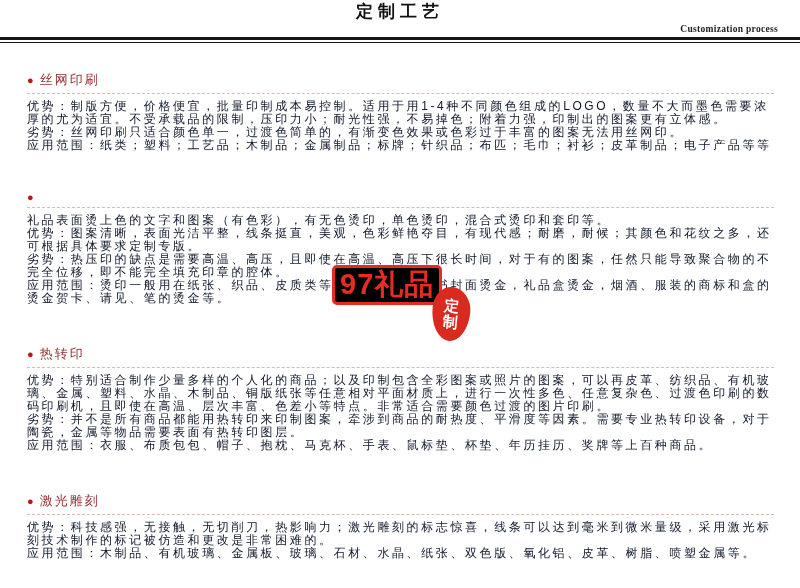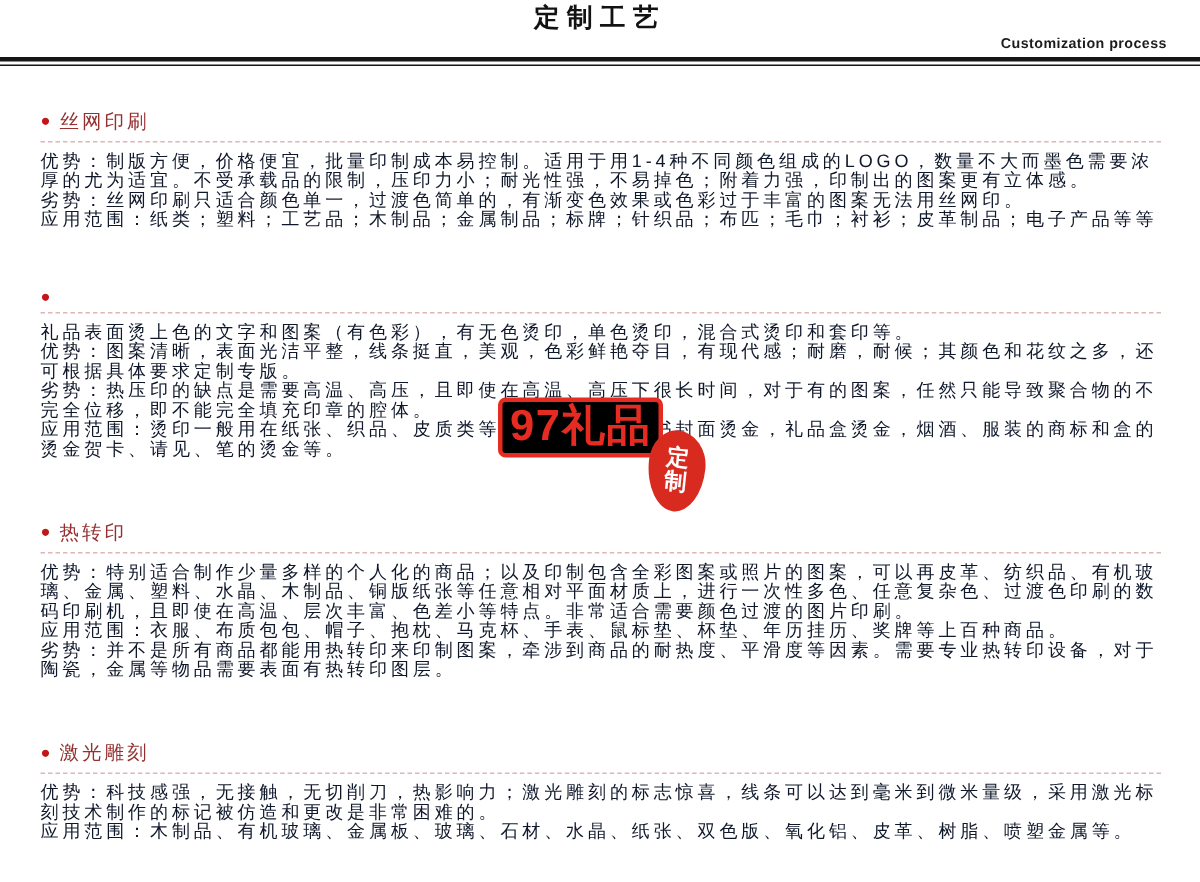--- a/index.html
+++ b/index.html
@@ -20,20 +20,21 @@
   }
   .hdr-subtitle {
     text-align: right;
     padding-right: 22px;
     margin-top: 1px;
     margin-bottom: 3px;
     font-size: 9.5px;
     font-weight: bold;
     letter-spacing: 0.3px;
     color: #1c1c1c;
+    font-family: Liberation Serif, serif;
   }
   .rule-thick { height: 3px; background: #161616; }
   .rule-thin  { height: 1px; background: #161616; margin-top: 2px; }
 
   
   .content { padding: 28px 26px 0 27px; }
   .section + .section { margin-top: 40px; }
   .sec-head {
     display: flex;
     align-items: center;
@@ -125,22 +126,22 @@
     <p class="para">劣势：热压印的缺点是需要高温、高压，且即使在高温、高压下很长时间，对于有的图案，任然只能导致聚合物的不完全位移，即不能完全填充印章的腔体。</p>
     <p class="para">应用范围：烫印一般用在纸张、织品、皮质类等礼品包装上。图书封面烫金，礼品盒烫金，烟酒、服装的商标和盒的烫金贺卡、请见、笔的烫金等。</p>
   </section>
 
   <section class="section">
     <div class="sec-head">
       <span class="bullet">●</span>
       <span class="sec-title">热转印</span>
     </div>
     <p class="para">优势：特别适合制作少量多样的个人化的商品；以及印制包含全彩图案或照片的图案，可以再皮革、纺织品、有机玻璃、金属、塑料、水晶、木制品、铜版纸张等任意相对平面材质上，进行一次性多色、任意复杂色、过渡色印刷的数码印刷机，且即使在高温、层次丰富、色差小等特点。非常适合需要颜色过渡的图片印刷。</p>
+    <p class="para">劣势：并不是所有商品都能用热转印来印制图案，牵涉到商品的耐热度、平滑度等因素。需要专业热转印设备，对于陶瓷，金属等物品需要表面有热转印图层。</p>
     <p class="para">应用范围：衣服、布质包包、帽子、抱枕、马克杯、手表、鼠标垫、杯垫、年历挂历、奖牌等上百种商品。</p>
-    <p class="para">劣势：并不是所有商品都能用热转印来印制图案，牵涉到商品的耐热度、平滑度等因素。需要专业热转印设备，对于陶瓷，金属等物品需要表面有热转印图层。</p>
   </section>
 
   <section class="section">
     <div class="sec-head">
       <span class="bullet">●</span>
       <span class="sec-title">激光雕刻</span>
     </div>
     <p class="para">优势：科技感强，无接触，无切削刀，热影响力；激光雕刻的标志惊喜，线条可以达到毫米到微米量级，采用激光标刻技术制作的标记被仿造和更改是非常困难的。</p>
     <p class="para">应用范围：木制品、有机玻璃、金属板、玻璃、石材、水晶、纸张、双色版、氧化铝、皮革、树脂、喷塑金属等。</p>
   </section>

